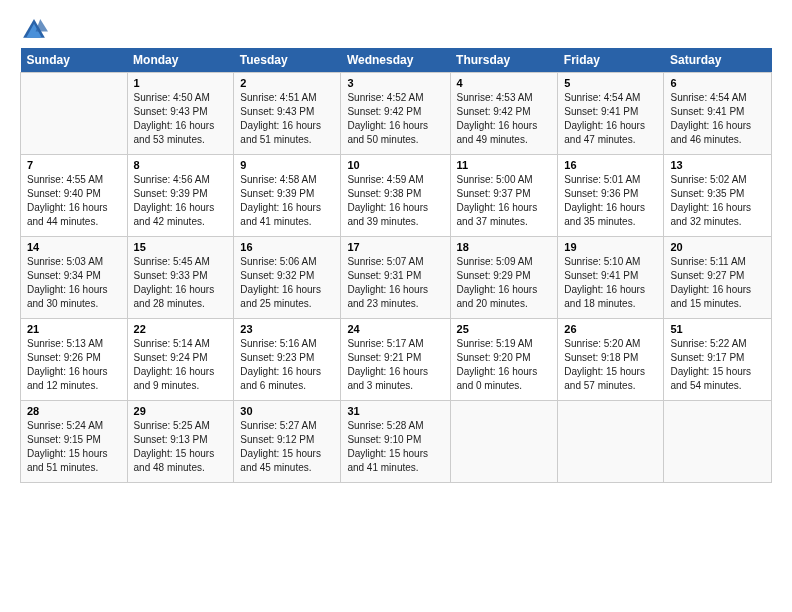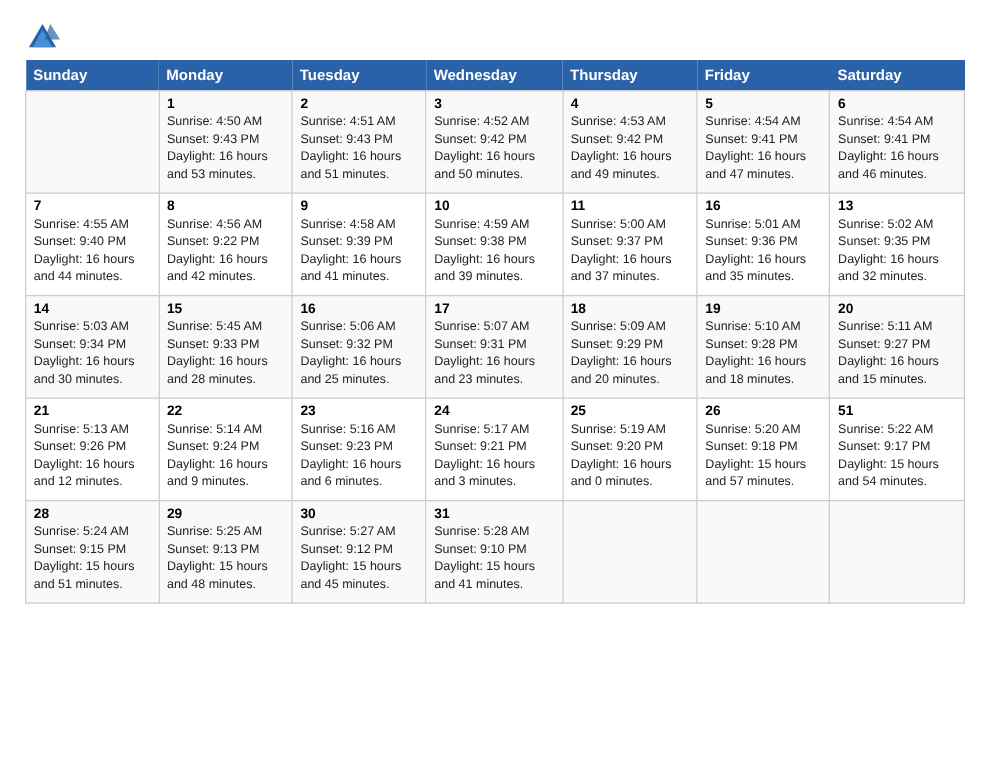--- a/index.html
+++ b/index.html
@@ -175,21 +175,21 @@
           <td>
             <span class="day-num">7</span>
             <div class="day-info">Sunrise: 4:55 AM
 Sunset: 9:40 PM
 Daylight: 16 hours
 and 44 minutes.</div>
           </td>
           <td>
             <span class="day-num">8</span>
             <div class="day-info">Sunrise: 4:56 AM
-Sunset: 9:22 PM
+Sunset: 9:39 PM
 Daylight: 16 hours
 and 42 minutes.</div>
           </td>
           <td>
             <span class="day-num">9</span>
             <div class="day-info">Sunrise: 4:58 AM
 Sunset: 9:39 PM
 Daylight: 16 hours
 and 41 minutes.</div>
           </td>
@@ -254,21 +254,21 @@
           <td>
             <span class="day-num">18</span>
             <div class="day-info">Sunrise: 5:09 AM
 Sunset: 9:29 PM
 Daylight: 16 hours
 and 20 minutes.</div>
           </td>
           <td>
             <span class="day-num">19</span>
             <div class="day-info">Sunrise: 5:10 AM
-Sunset: 9:28 PM
+Sunset: 9:41 PM
 Daylight: 16 hours
 and 18 minutes.</div>
           </td>
           <td>
             <span class="day-num">20</span>
             <div class="day-info">Sunrise: 5:11 AM
 Sunset: 9:27 PM
 Daylight: 16 hours
 and 15 minutes.</div>
           </td>

